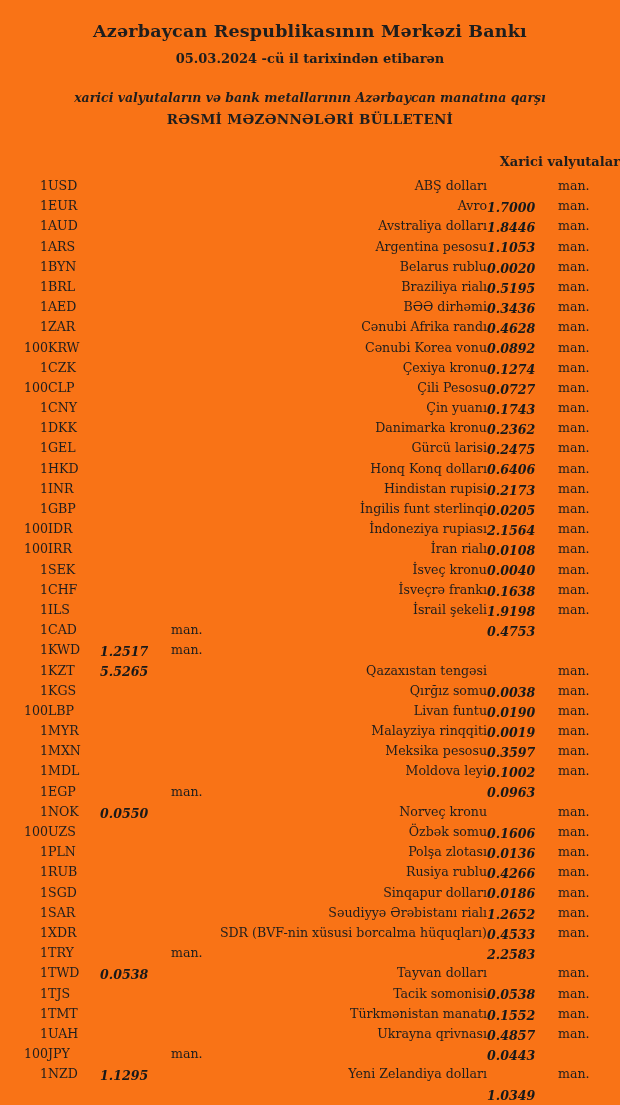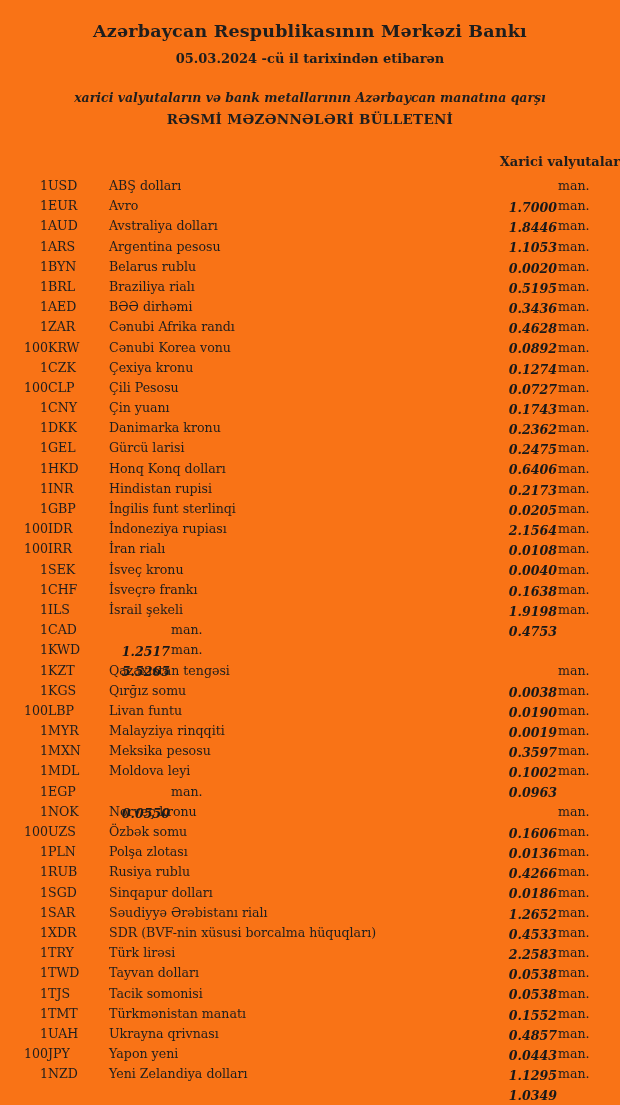--- a/index.html
+++ b/index.html
@@ -65,27 +65,26 @@
     text-align: right;
     flex: 0 0 auto;
   }
   .cell-code {
     width: 52px;
     text-align: left;
     flex: 0 0 auto;
   }
   .cell-name {
     flex: 1 1 auto;
-    text-align: left;
+    text-align: right;
     padding-left: 9px;
     overflow: hidden;
   }
   .cell-rate {
     width: 70px;
-    text-align: right;
     flex: 0 0 auto;
     font-weight: bold;
     font-style: italic;
     color: #191919;
     margin-top: 44px;
   }
   .cell-unit {
     width: 40px;
     text-align: left;
     margin-left: 1px;
@@ -404,21 +403,20 @@
       <span class="cell-qty">1</span>
       <span class="cell-code">XDR</span>
       <span class="cell-name">SDR (BVF-nin xüsusi borcalma hüquqları)</span>
       <span class="cell-rate">2.2583</span>
       <span class="cell-unit">man.</span>
     </div>
 
     <div class="rate-row">
       <span class="cell-qty">1</span>
       <span class="cell-code">TRY</span>
-      <span class="cell-name">Türk lirəsi</span>
       <span class="cell-rate">0.0538</span>
       <span class="cell-unit">man.</span>
     </div>
 
     <div class="rate-row">
       <span class="cell-qty">1</span>
       <span class="cell-code">TWD</span>
       <span class="cell-name">Tayvan dolları</span>
       <span class="cell-rate">0.0538</span>
       <span class="cell-unit">man.</span>
@@ -444,21 +442,20 @@
       <span class="cell-qty">1</span>
       <span class="cell-code">UAH</span>
       <span class="cell-name">Ukrayna qrivnası</span>
       <span class="cell-rate">0.0443</span>
       <span class="cell-unit">man.</span>
     </div>
 
     <div class="rate-row">
       <span class="cell-qty">100</span>
       <span class="cell-code">JPY</span>
-      <span class="cell-name">Yapon yeni</span>
       <span class="cell-rate">1.1295</span>
       <span class="cell-unit">man.</span>
     </div>
 
     <div class="rate-row">
       <span class="cell-qty">1</span>
       <span class="cell-code">NZD</span>
       <span class="cell-name">Yeni Zelandiya dolları</span>
       <span class="cell-rate">1.0349</span>
       <span class="cell-unit">man.</span>

